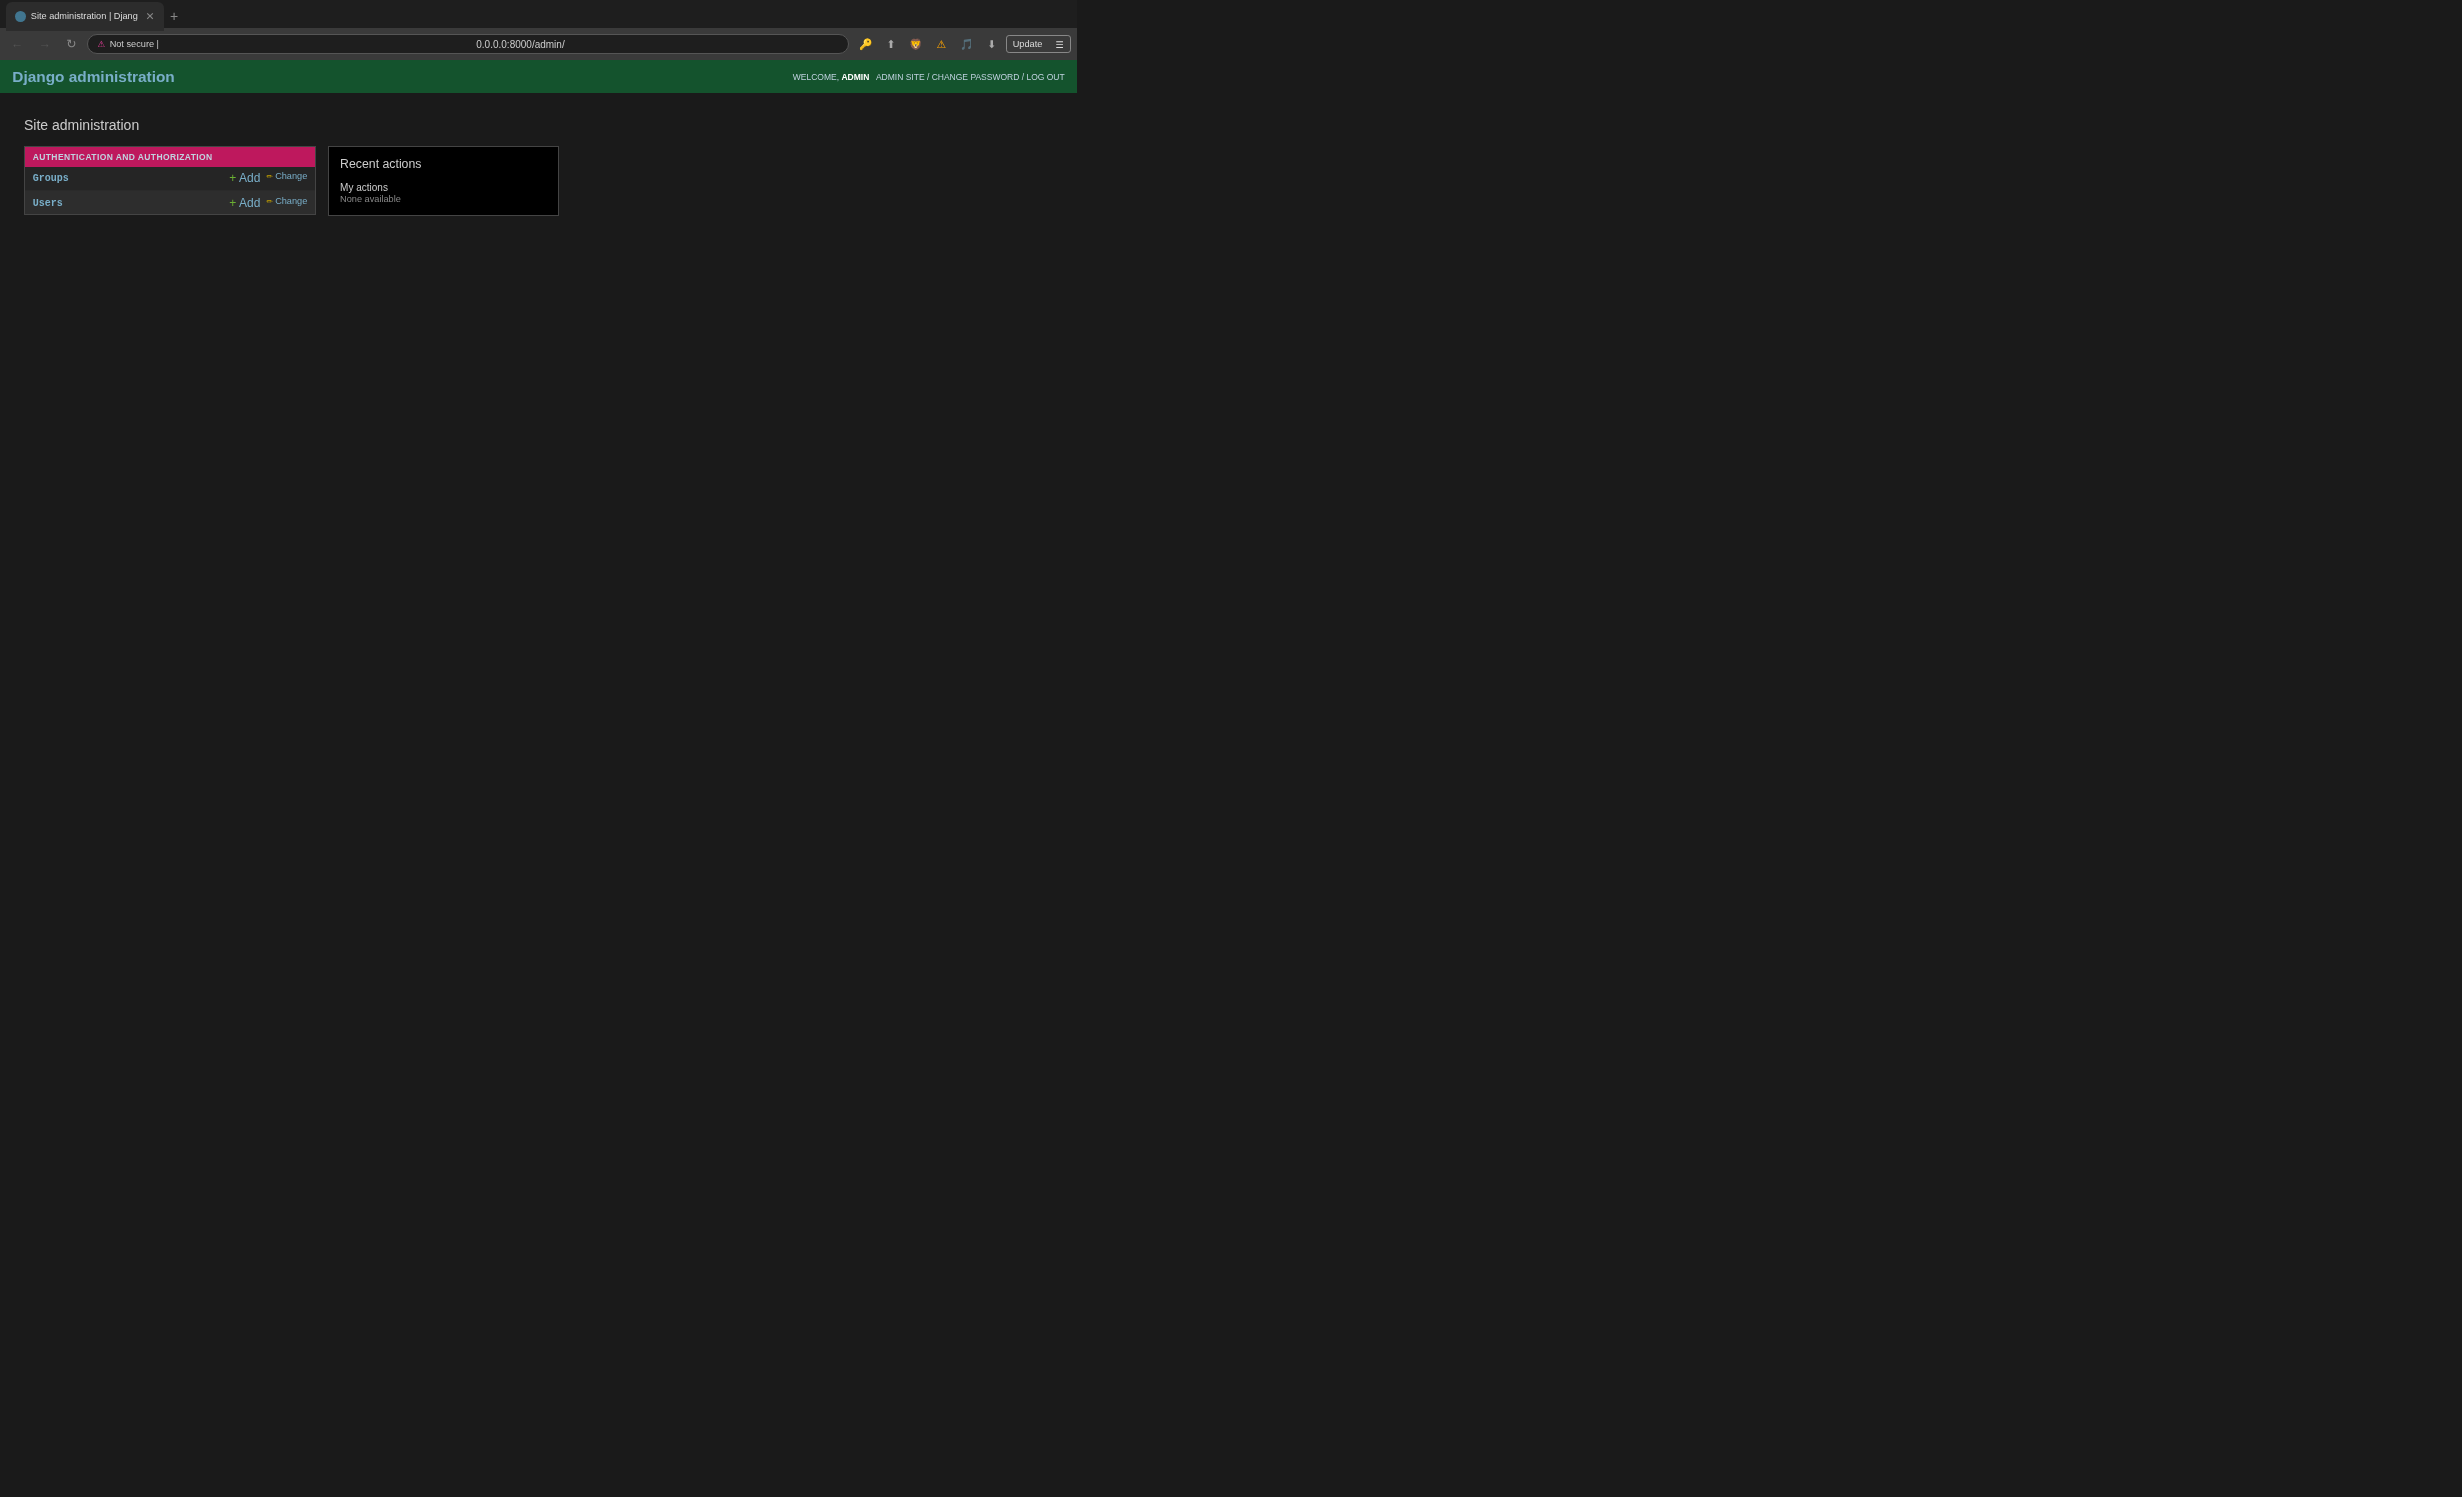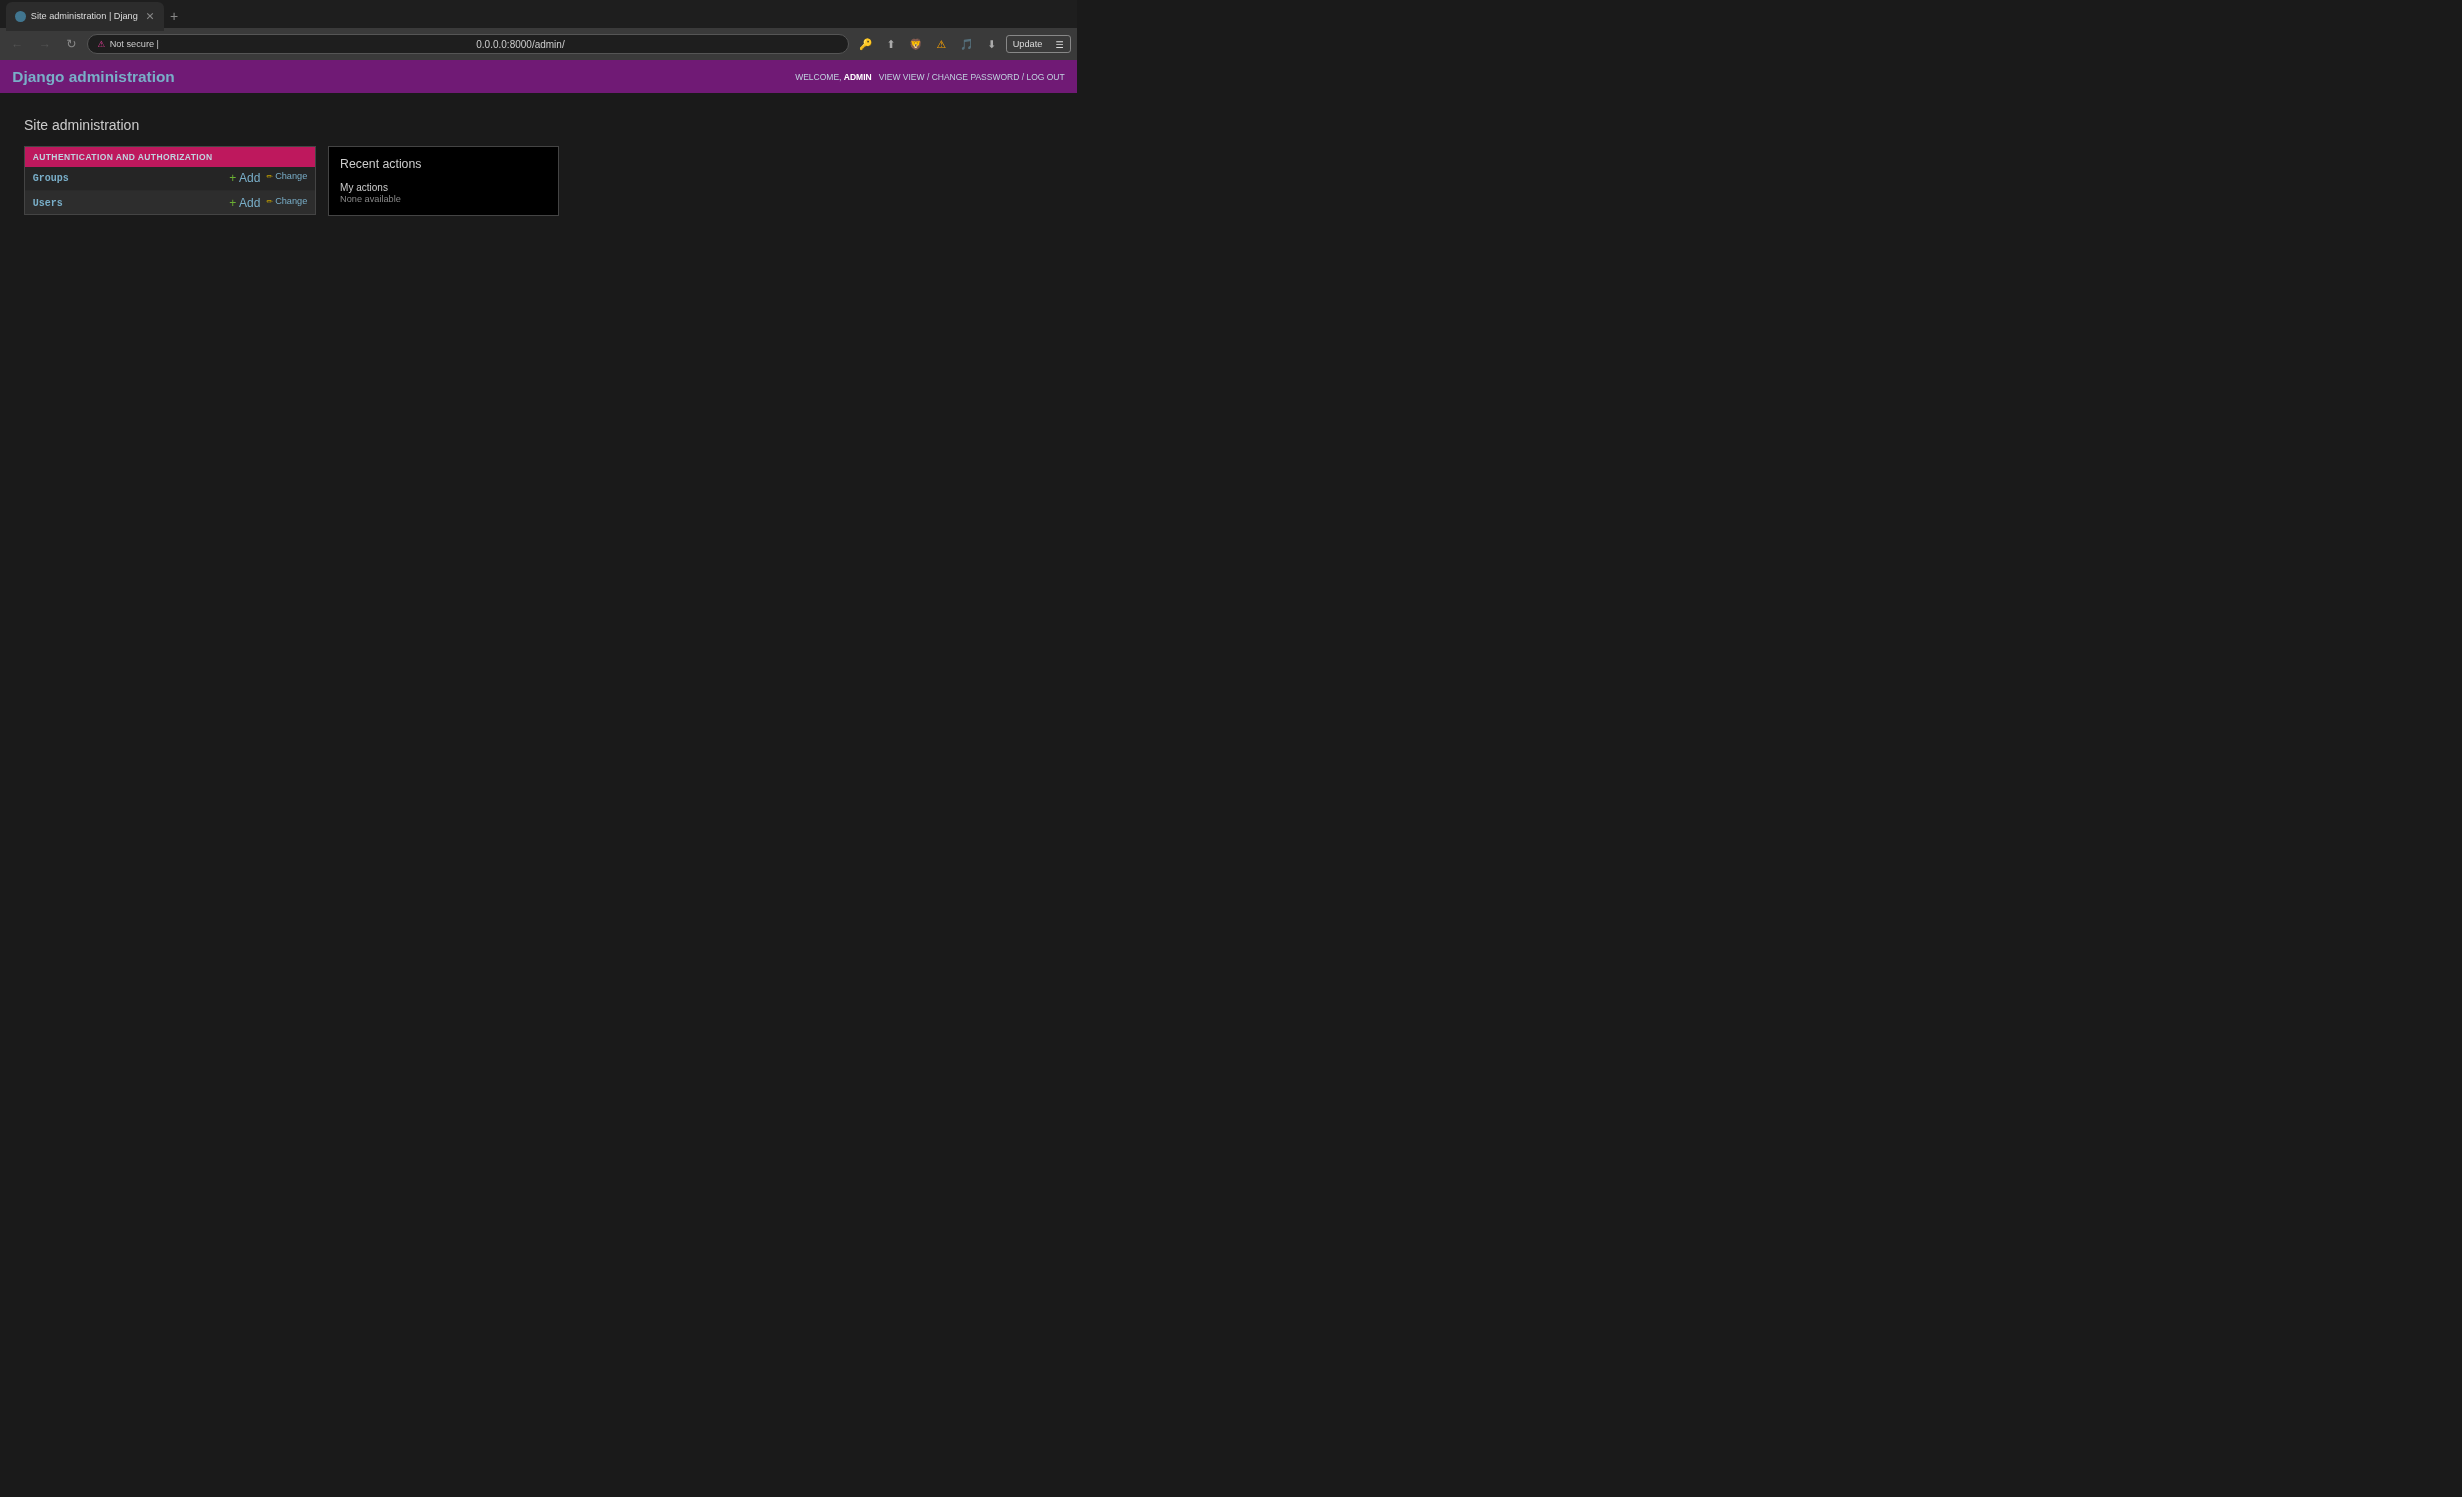--- a/index.html
+++ b/index.html
@@ -19,21 +19,21 @@
     .address-bar { display: flex; align-items: center; flex: 1; background: #1e1e1e; border: 0.8px solid #555; border-radius: 15.4px; padding: 3.1px 9.2px; font-size: 9.2px; color: #ccc; gap: 4.6px; }
     .address-bar .lock-icon { color: #f4a; font-size: 8.5px; }
     .address-bar .url-text { flex: 1; color: #ccc; font-size: 10px; }
     .nav-actions { display: flex; gap: 4.6px; align-items: center; }
     .nav-action-btn { background: none; border: none; color: #aaa; font-size: 10.8px; cursor: pointer; padding: 3.1px 4.6px; border-radius: 3.1px; }
     .update-btn { background: none; border: 0.8px solid #888; border-radius: 3.1px; color: #ddd; font-size: 9.2px; padding: 2.3px 6.2px; cursor: pointer; display: flex; align-items: center; gap: 13px; }
     .brave-lion { font-size: 10.8px; }
     .alert-triangle { color: #ffa500; font-size: 10.8px; }
 
     
-    .django-header { background: #701a75; padding: 7.7px 12.3px; display: flex; align-items: center; justify-content: space-between; }
+    .django-header { background: #14532d; padding: 7.7px 12.3px; display: flex; align-items: center; justify-content: space-between; }
     .django-logo { color: #79aec8; font-size: 15.4px; font-weight: bold; text-decoration: none; }
     .header-user-links { font-size: 8.5px; color: #c1d3e0; }
     .header-user-links a, .header-user-links span { color: #c1d3e0; text-decoration: none; }
     .header-user-links strong { color: #fff; }
 
     .content-area { padding: 24px; background: #1a1a1a; min-height: 462px; }
     .page-title { font-size: 14px; color: #ccc; margin-bottom: 12.3px; font-weight: normal; }
 
     .main-layout { display: flex; gap: 12.3px; }
 
@@ -107,21 +107,21 @@
   </div>
 </div>
 
 <div>
 
   <div class="django-header">
     <a class="django-logo">Django administration</a>
     <div class="header-user-links">
       <span>WELCOME, </span><strong>ADMIN</strong>
       &nbsp;
-      <a>VIEW VIEW</a> /
+      <a>ADMIN SITE</a> /
       <a>CHANGE PASSWORD</a> /
       <a>LOG OUT</a>
     </div>
   </div>
 
   <div class="content-area">
     <h1 class="page-title">Site administration</h1>
 
     <div class="main-layout">
 

